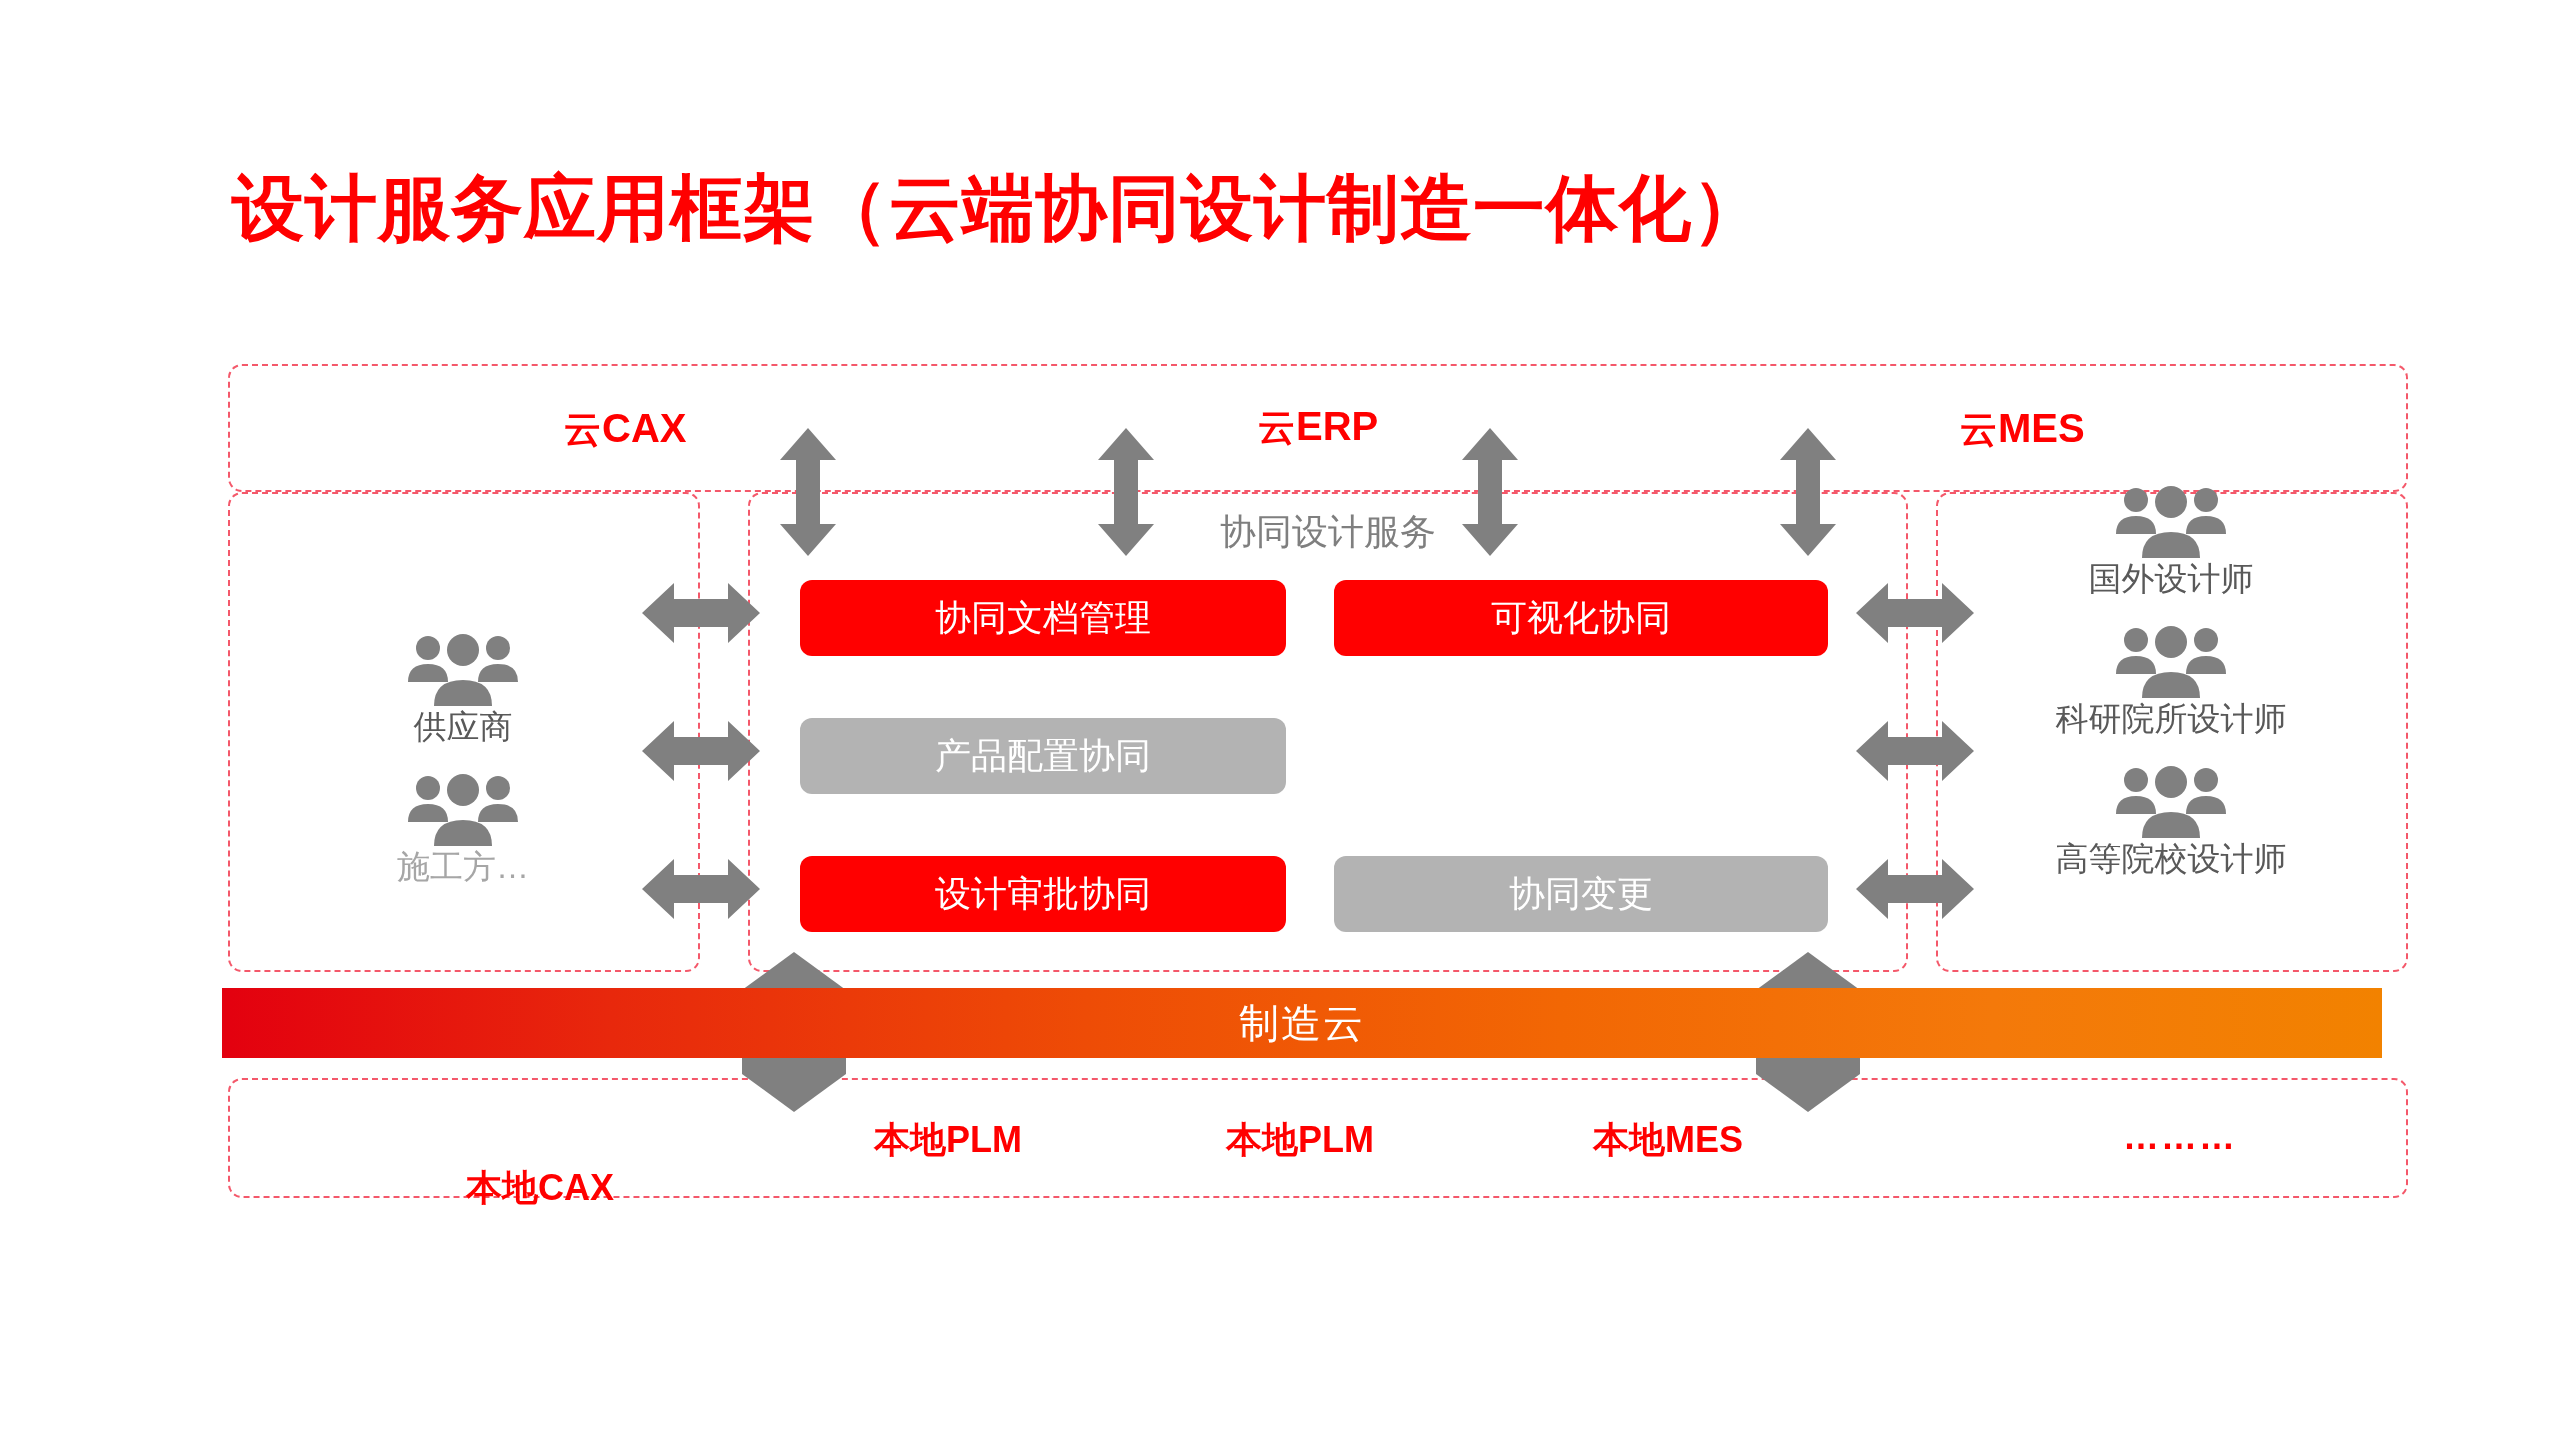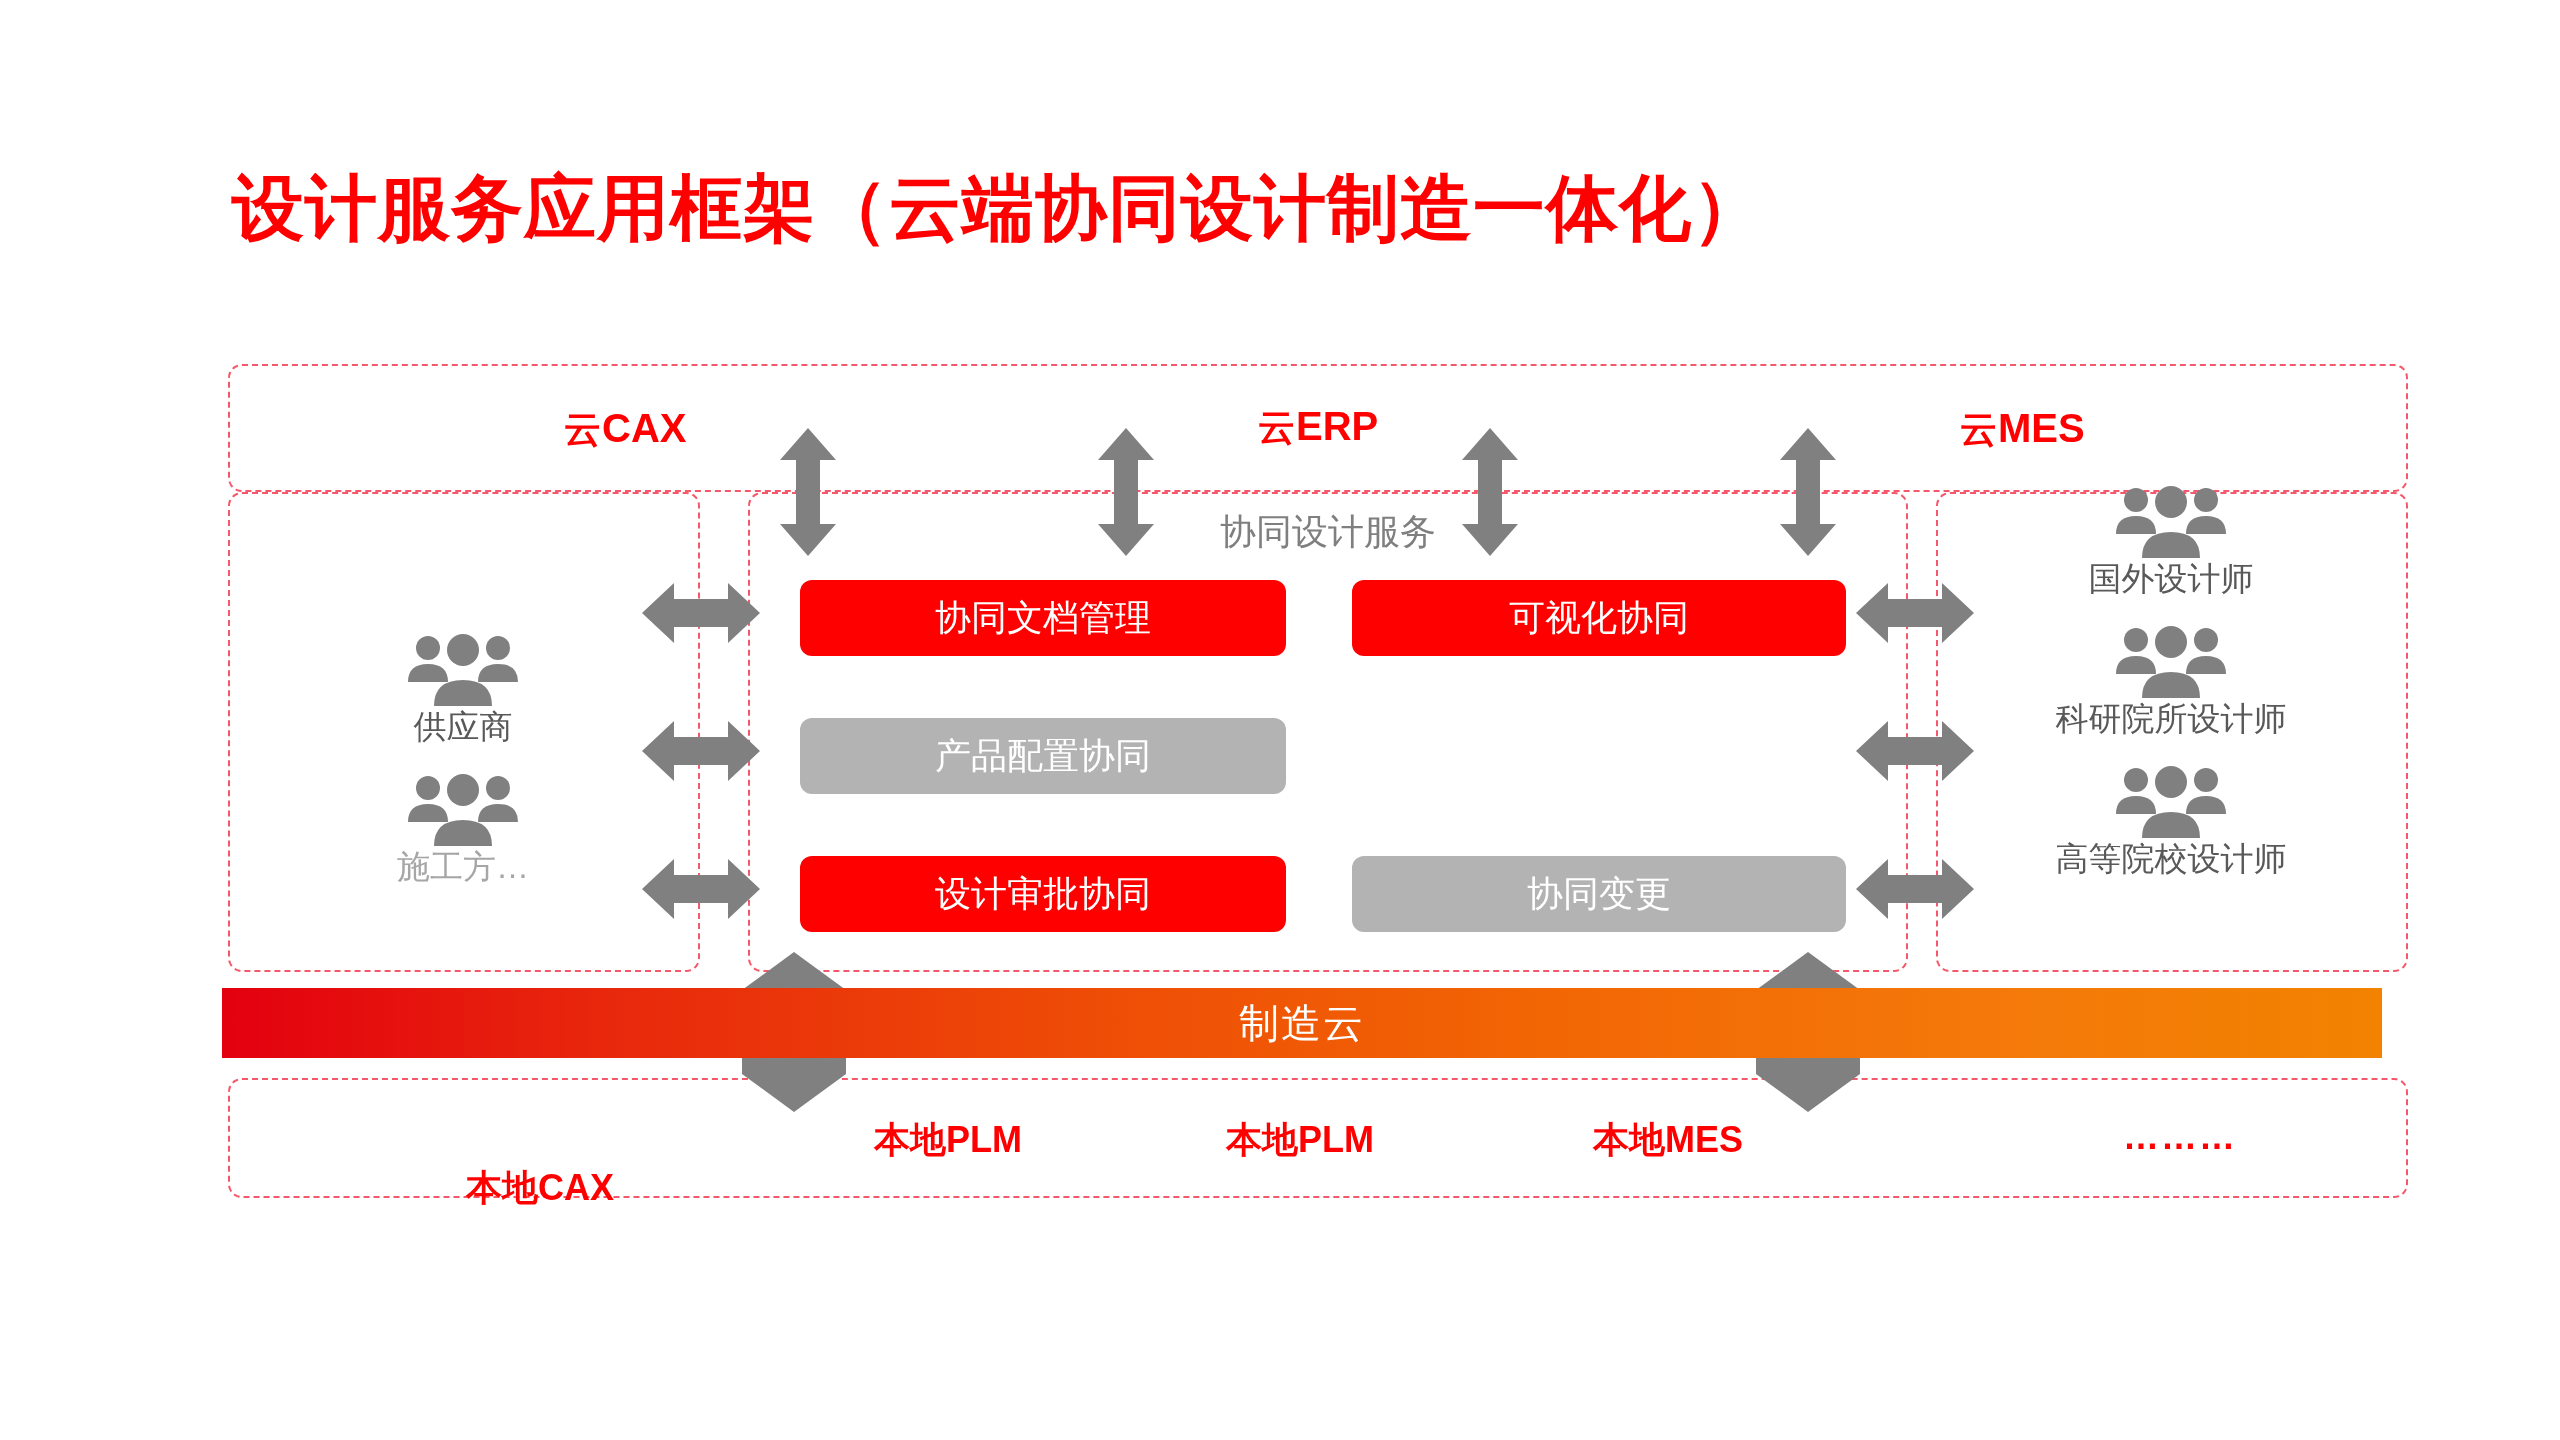--- a/index.html
+++ b/index.html
@@ -146,21 +146,21 @@
     justify-content: center;
     font-size: 36px;
     color: #FFFFFF;
     white-space: nowrap;
     box-sizing: border-box;
   }
   .svc-tile.red  { background: #FF0000; }
   .svc-tile.gray { background: #B3B3B3; }
 
   .col-a { left: 800px;  width: 486px; }
-  .col-b { left: 1334px; width: 494px; margin-left: 18px; }
+  .col-b { left: 1334px; width: 494px; }
   .row-1 { top: 580px; }
   .row-2 { top: 718px; }
   .row-3 { top: 856px; }
 
   
   .hexagon {
     position: absolute;
     width: 104px;
     height: 160px;
     z-index: 1;

